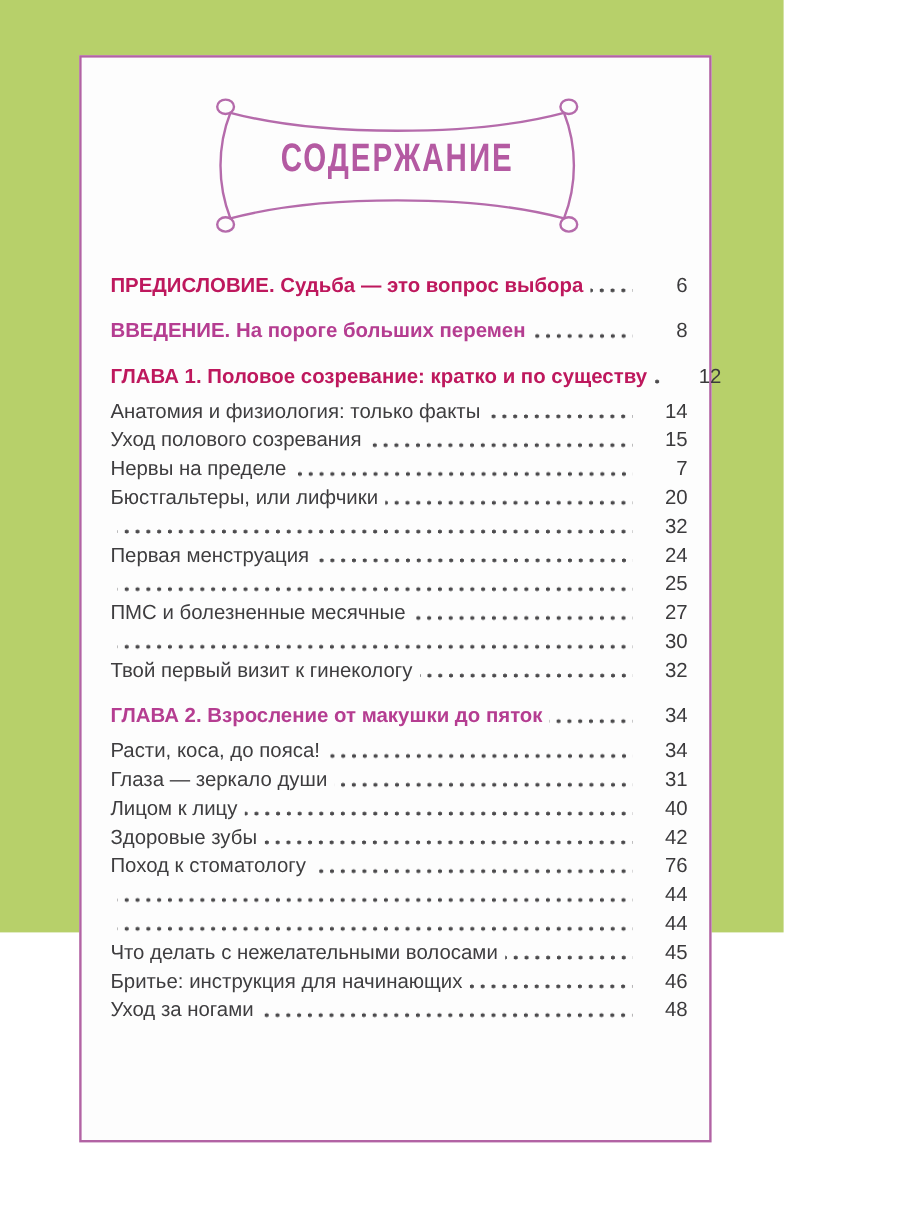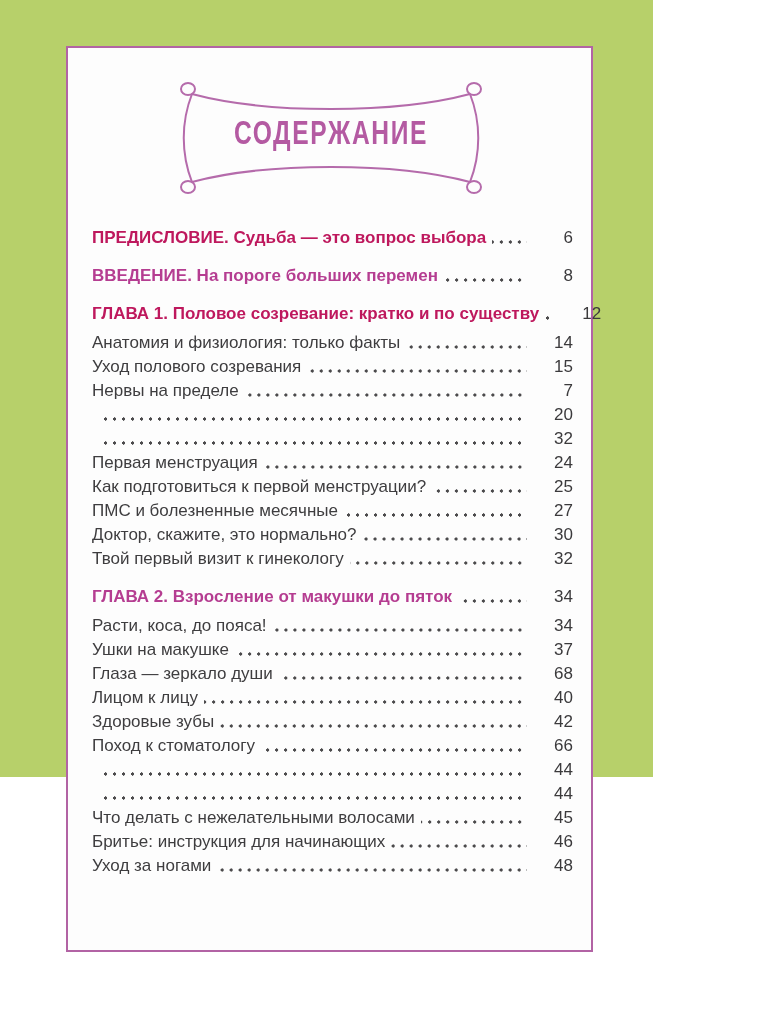--- a/index.html
+++ b/index.html
@@ -161,86 +161,80 @@
             <span class="toc-label">Уход полового созревания</span>
             <span class="toc-dots"></span>
             <span class="toc-page">15</span>
           </div>
           <div class="toc-row">
             <span class="toc-label">Нервы на пределе</span>
             <span class="toc-dots"></span>
             <span class="toc-page">7</span>
           </div>
           <div class="toc-row">
+            <span class="toc-label">Бюстгальтеры, или лифчики</span>
             <span class="toc-dots"></span>
             <span class="toc-page">20</span>
           </div>
           <div class="toc-row">
             <span class="toc-dots"></span>
             <span class="toc-page">32</span>
           </div>
           <div class="toc-row">
             <span class="toc-label">Первая менструация</span>
             <span class="toc-dots"></span>
             <span class="toc-page">24</span>
           </div>
           <div class="toc-row">
-            <span class="toc-label">Как подготовиться к первой менструации?</span>
             <span class="toc-dots"></span>
             <span class="toc-page">25</span>
           </div>
           <div class="toc-row">
             <span class="toc-label">ПМС и болезненные месячные</span>
             <span class="toc-dots"></span>
             <span class="toc-page">27</span>
           </div>
           <div class="toc-row">
-            <span class="toc-label">Доктор, скажите, это нормально?</span>
             <span class="toc-dots"></span>
             <span class="toc-page">30</span>
           </div>
           <div class="toc-row">
             <span class="toc-label">Твой первый визит к гинекологу</span>
             <span class="toc-dots"></span>
             <span class="toc-page">32</span>
           </div>
           <div class="toc-row section pink">
             <span class="toc-label">ГЛАВА 2. Взросление от макушки до пяток</span>
             <span class="toc-dots"></span>
             <span class="toc-page">34</span>
           </div>
           <div class="toc-row">
             <span class="toc-label">Расти, коса, до пояса!</span>
             <span class="toc-dots"></span>
             <span class="toc-page">34</span>
           </div>
           <div class="toc-row">
-            <span class="toc-label">Ушки на макушке</span>
-            <span class="toc-dots"></span>
-            <span class="toc-page">37</span>
-          </div>
-          <div class="toc-row">
             <span class="toc-label">Глаза — зеркало души</span>
             <span class="toc-dots"></span>
-            <span class="toc-page">68</span>
+            <span class="toc-page">31</span>
           </div>
           <div class="toc-row">
             <span class="toc-label">Лицом к лицу</span>
             <span class="toc-dots"></span>
             <span class="toc-page">40</span>
           </div>
           <div class="toc-row">
             <span class="toc-label">Здоровые зубы</span>
             <span class="toc-dots"></span>
             <span class="toc-page">42</span>
           </div>
           <div class="toc-row">
             <span class="toc-label">Поход к стоматологу</span>
             <span class="toc-dots"></span>
-            <span class="toc-page">66</span>
+            <span class="toc-page">76</span>
           </div>
           <div class="toc-row">
             <span class="toc-dots"></span>
             <span class="toc-page">44</span>
           </div>
           <div class="toc-row">
             <span class="toc-dots"></span>
             <span class="toc-page">44</span>
           </div>
           <div class="toc-row">

